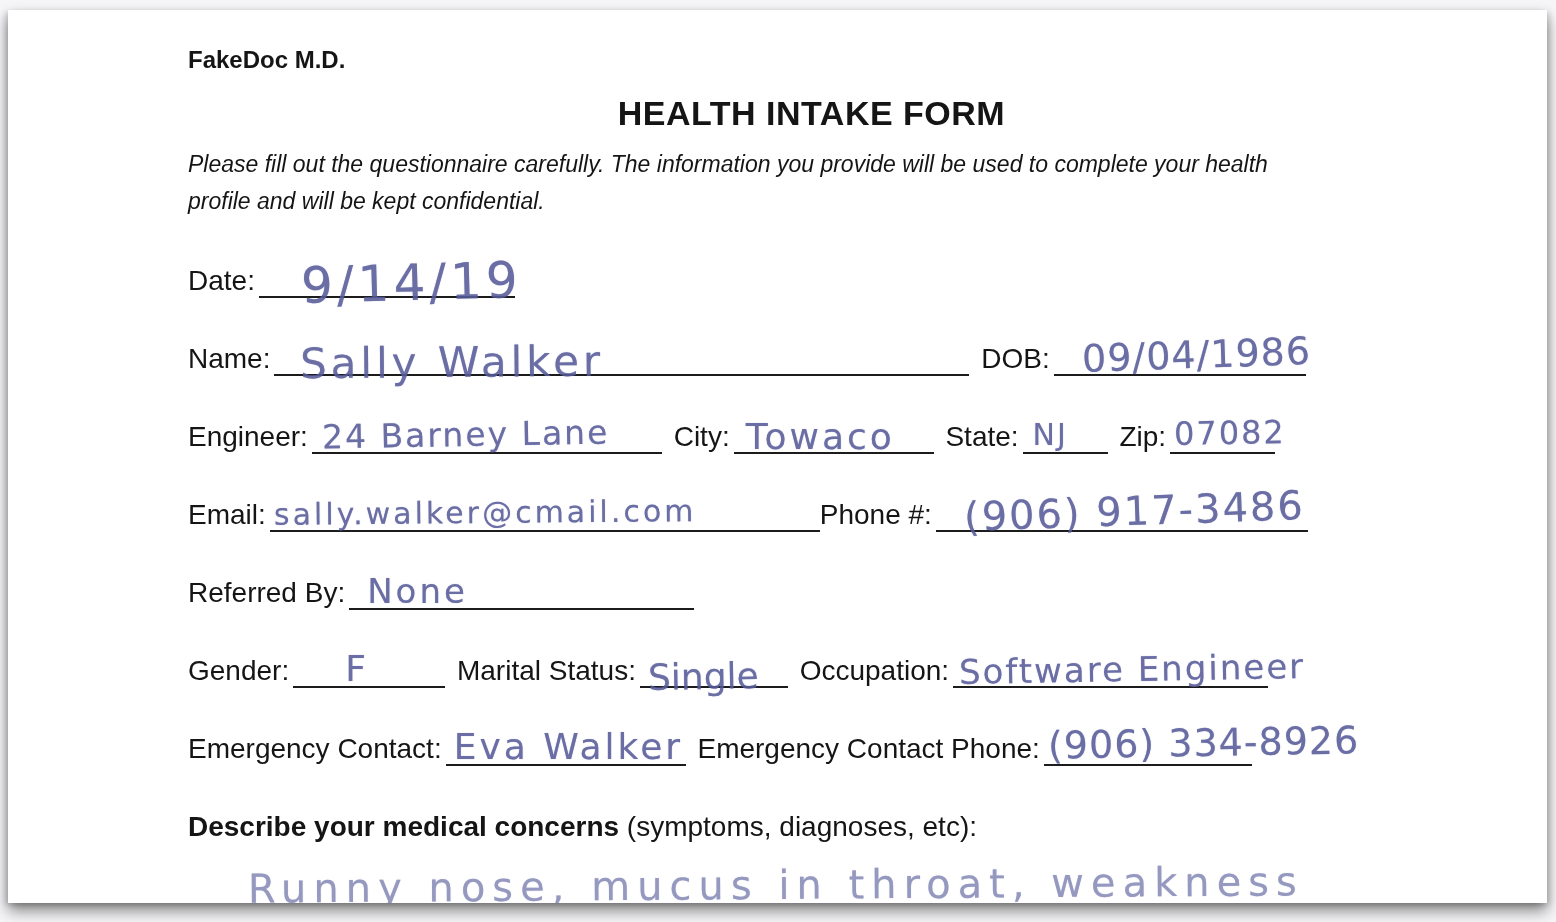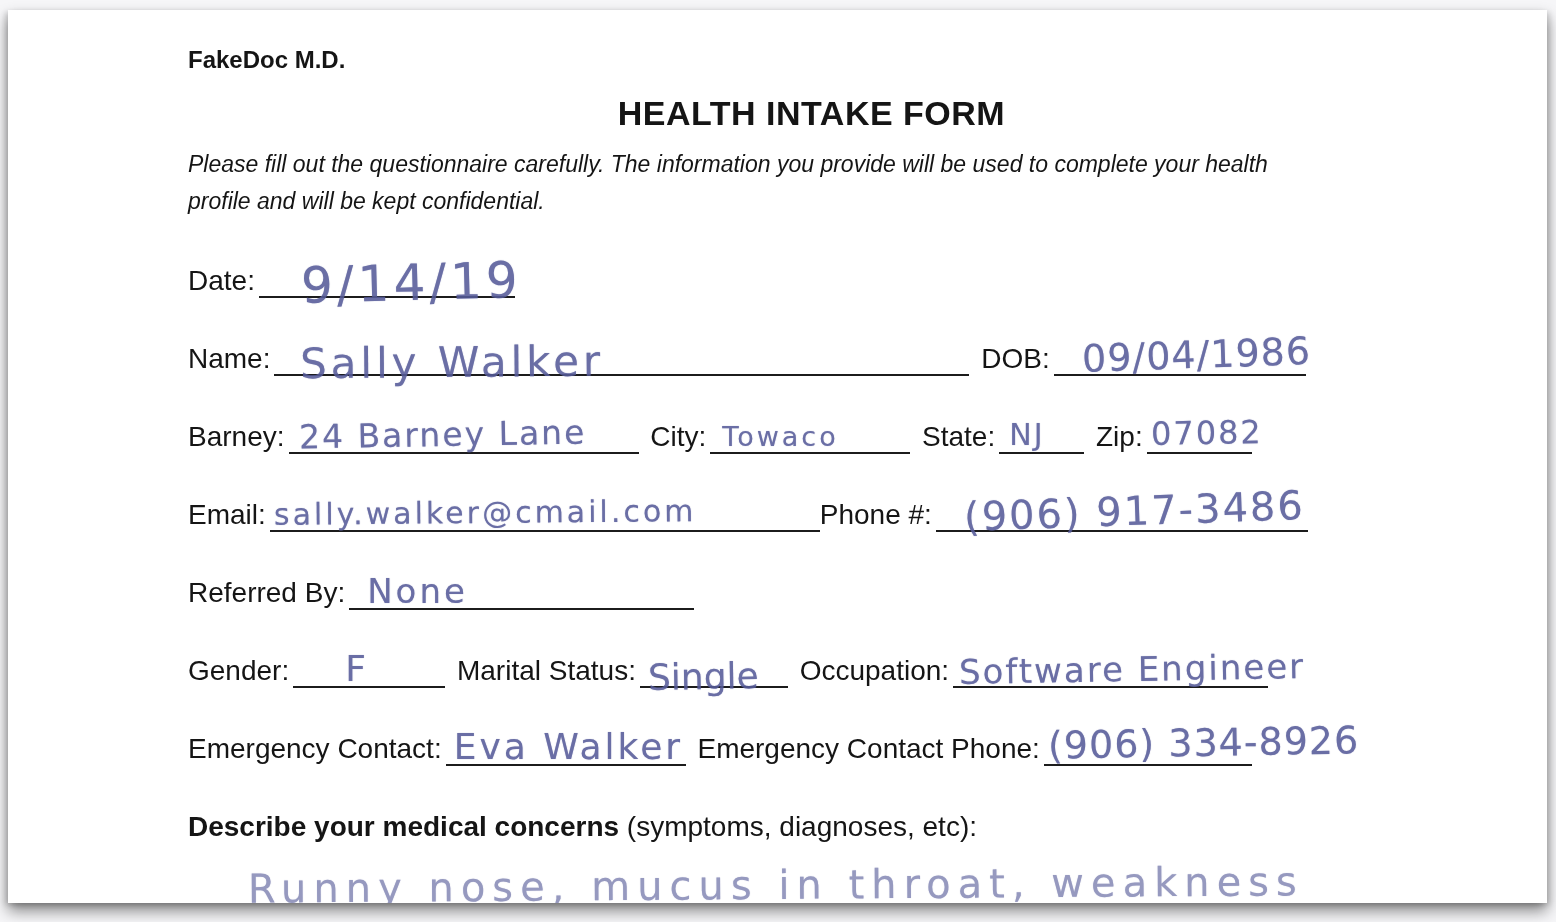--- a/index.html
+++ b/index.html
@@ -85,21 +85,21 @@
     white-space: nowrap;
     font-family: "DejaVu Sans", sans-serif;
     opacity: 0.88;
     text-shadow: 0 0 1px rgba(86,91,153,0.55);
     pointer-events: none;
   }
   .hw-date       { left: 42px;  bottom: -4px; font-size: 50px; transform: rotate(-1.5deg); letter-spacing: 4px; }
   .hw-name       { left: 26px;  bottom: -6px; font-size: 42px; letter-spacing: 4px; transform: rotate(-0.5deg); }
   .hw-dob        { left: 28px;  bottom: 2px;  font-size: 38px; letter-spacing: 1px; transform: rotate(-2deg); }
   .hw-address    { left: 10px;  bottom: 0px;  font-size: 33px; letter-spacing: 2px; transform: rotate(-1deg); }
-  .hw-city       { left: 12px;  bottom: -2px; font-size: 27px; letter-spacing: 3px; }
+  .hw-city       { left: 12px;  bottom: -2px; font-size: 36px; letter-spacing: 3px; }
   .hw-state      { left: 10px;  bottom: 0px;  font-size: 30px; letter-spacing: 2px; }
   .hw-zip        { left: 4px;   bottom: 2px;  font-size: 32px; letter-spacing: 2px; transform: rotate(-1deg); }
   .hw-email      { left: 4px;   bottom: 0px;  font-size: 30px; letter-spacing: 3px; transform: rotate(-0.5deg); }
   .hw-phone      { left: 28px;  bottom: 2px;  font-size: 40px; letter-spacing: 2px; transform: rotate(-2deg); }
   .hw-gender     { left: 52px;  bottom: 0px;  font-size: 36px; }
   .hw-marital    { left: 8px;   bottom: -8px; font-size: 36px; transform: rotate(-1deg); }
   .hw-occupation { left: 6px;   bottom: 0px;  font-size: 34px; letter-spacing: 2px; transform: rotate(-1deg); }
   .hw-referred   { left: 18px;  bottom: 0px;  font-size: 34px; letter-spacing: 3px; }
   .hw-emname     { left: 8px;   bottom: 0px;  font-size: 36px; letter-spacing: 3px; }
   .hw-emphone    { left: 4px;   bottom: 4px;  font-size: 38px; letter-spacing: 1px; transform: rotate(-1deg); }
@@ -126,21 +126,21 @@
     <div class="row">
       <span class="label">Date:</span><span class="line w-date"><span class="hw hw-date">9/14/19</span></span>
     </div>
 
     <div class="row">
       <span class="label">Name:</span><span class="line w-name"><span class="hw hw-name">Sally Walker</span></span>
       <span class="label">DOB:</span><span class="line w-dob"><span class="hw hw-dob">09/04/1986</span></span>
     </div>
 
     <div class="row">
-      <span class="label">Barney:</span><span class="line w-address"><span class="hw hw-address">24 Barney Lane</span></span>
+      <span class="label">Engineer:</span><span class="line w-address"><span class="hw hw-address">24 Barney Lane</span></span>
       <span class="label">City:</span><span class="line w-city"><span class="hw hw-city">Towaco</span></span>
       <span class="label">State:</span><span class="line w-state"><span class="hw hw-state">NJ</span></span>
       <span class="label">Zip:</span><span class="line w-zip"><span class="hw hw-zip">07082</span></span>
     </div>
 
     <div class="row">
       <span class="label">Email:</span><span class="line w-email"><span class="hw hw-email">sally.walker@cmail.com</span></span><span class="label">Phone #:</span><span class="line w-phone"><span class="hw hw-phone">(906) 917-3486</span></span>
     </div>
 
     <div class="row">

